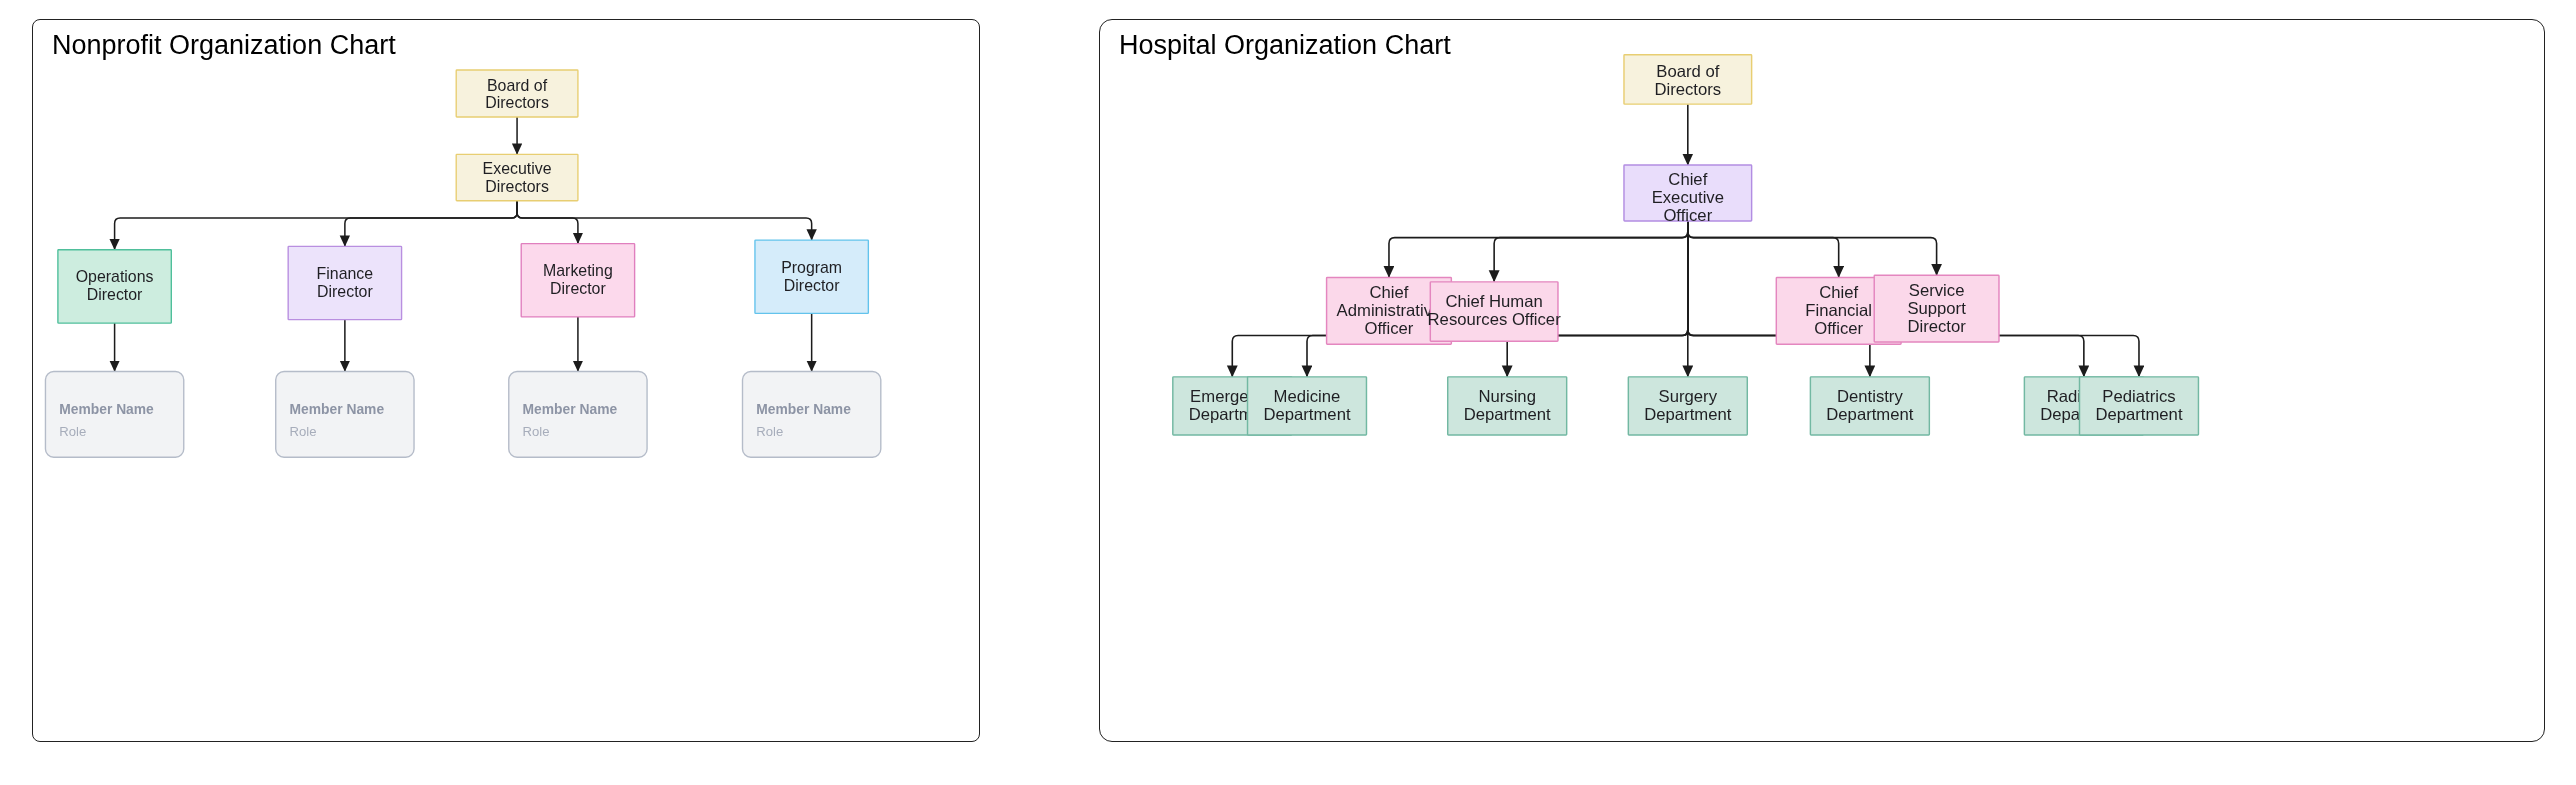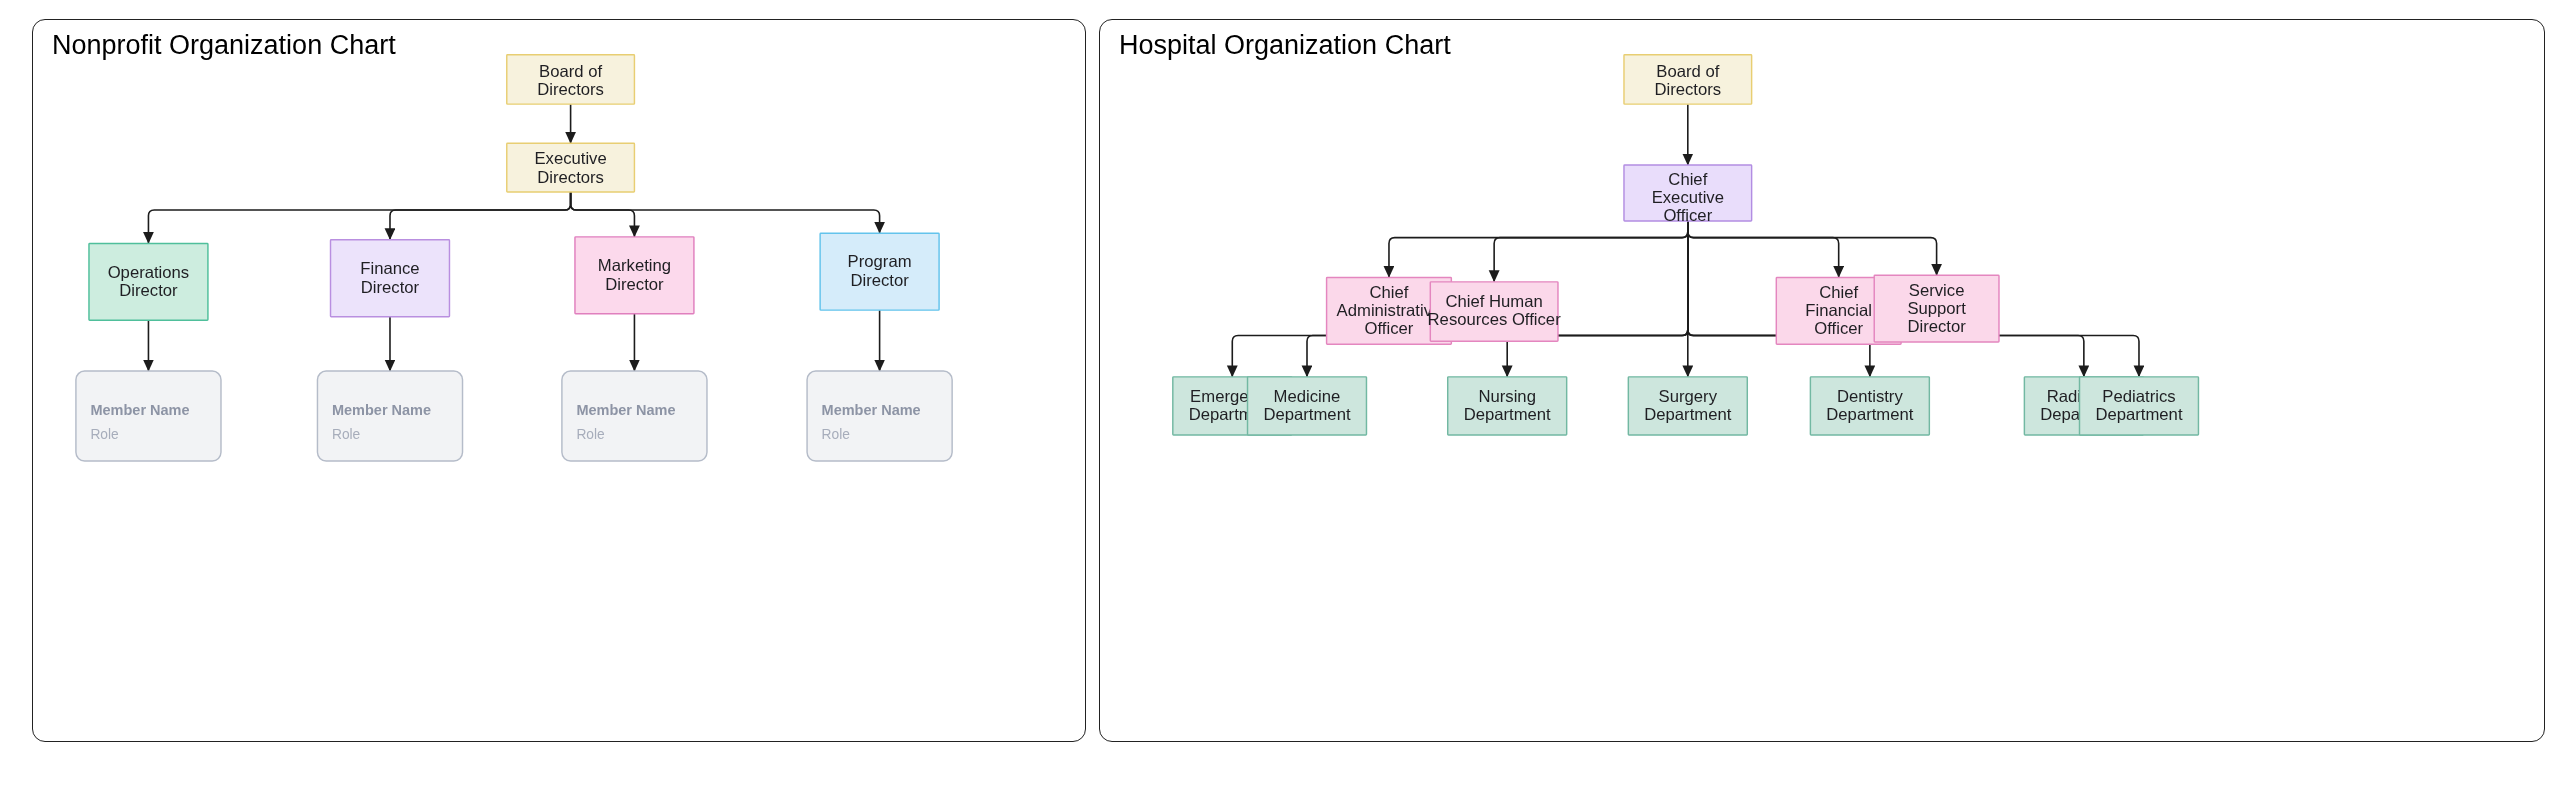--- a/index.html
+++ b/index.html
@@ -18,21 +18,21 @@
     background: #ffffff;
   }
   .panel {
     position: absolute;
     background: #ffffff;
     border: 1.5px solid #222222;
     border-radius: 13px;
     box-sizing: border-box;
     overflow: hidden;
   }
-  #panel-nonprofit { left: 32px;   top: 19px; width: 1054px; height: 723px; }
+  #panel-nonprofit { left: 32px;   top: 19px; width: 948px; height: 723px; border-radius: 8px; }
   #panel-hospital  { left: 1099px; top: 19px; width: 1446px; height: 723px; }
 
   .panel-title {
     position: absolute;
     left: 19px;
     top: 8.7px;
     font-size: 27px;
     line-height: 32px;
     color: #000000;
     font-family: "Liberation Sans", sans-serif;

